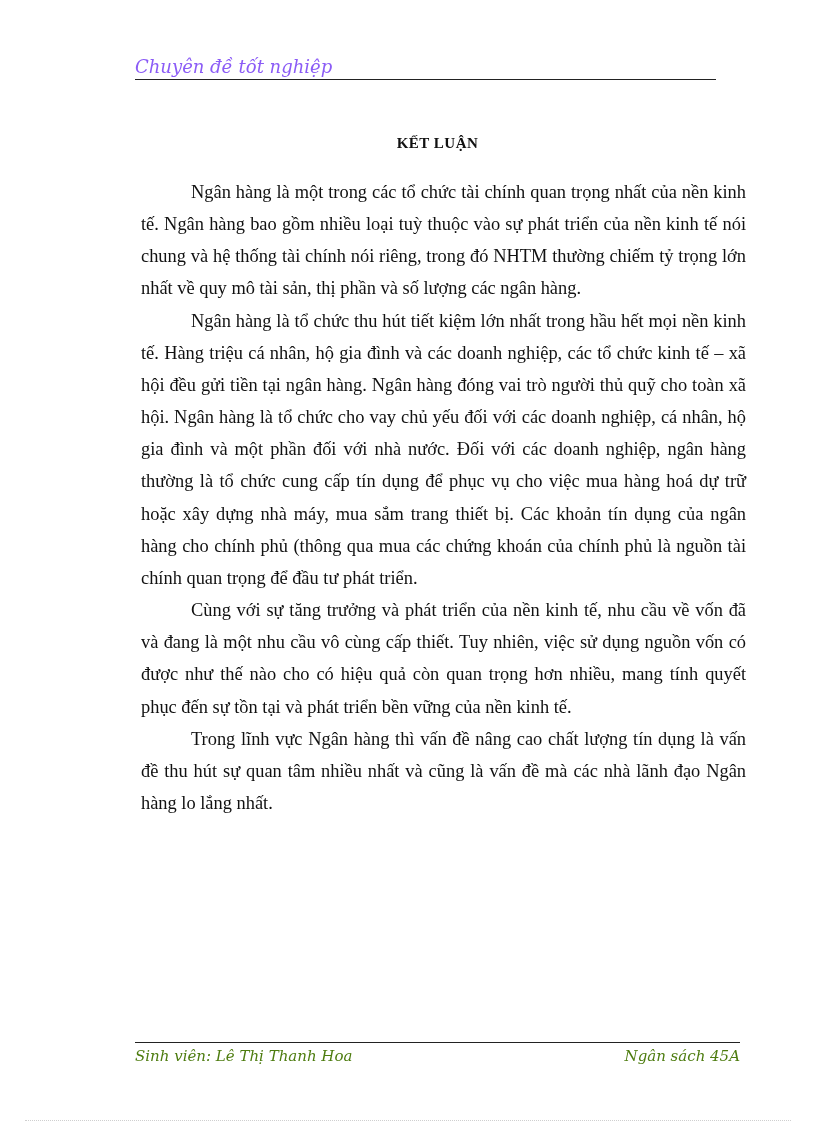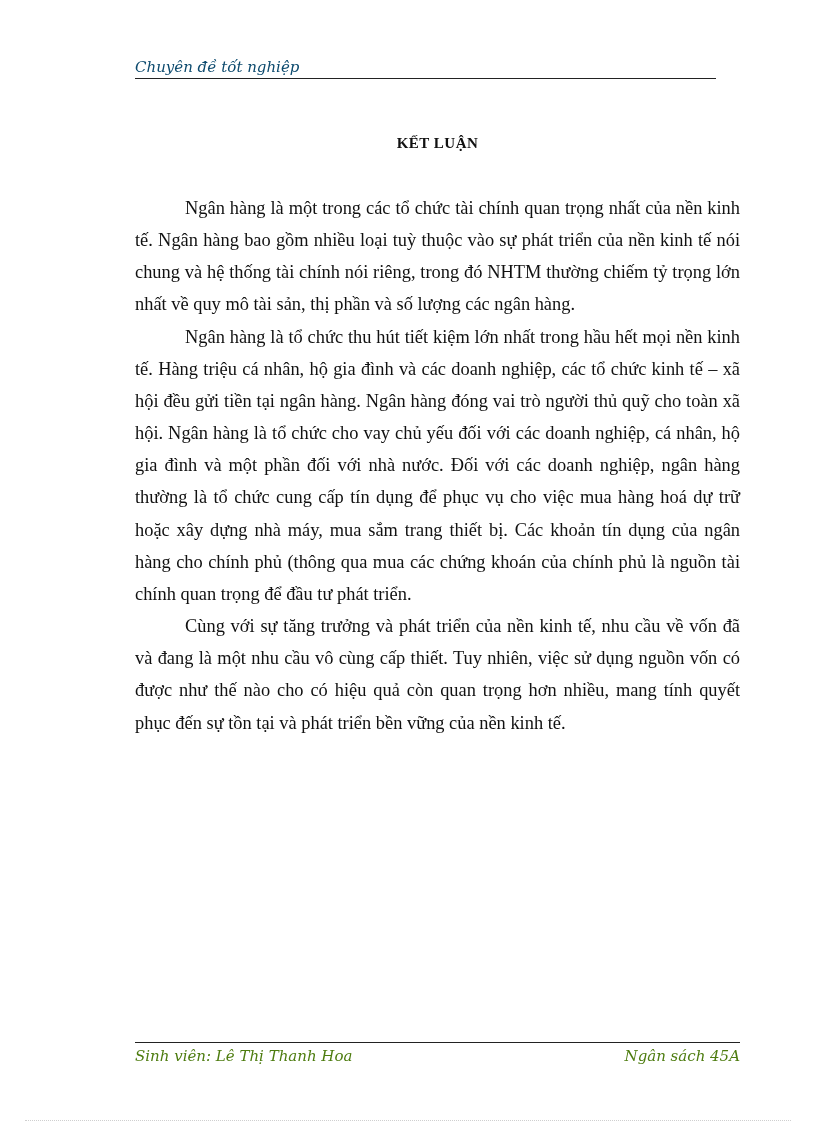--- a/index.html
+++ b/index.html
@@ -1,24 +1,24 @@
 <!DOCTYPE html>
 <html><head>
 <meta charset="utf-8">
 <style>
   html, body { margin:0; padding:0; background:#ffffff; }
   body { width:816px; height:1123px; position:relative; overflow:hidden;
          font-family:"Liberation Serif", serif; color:#111; }
   .header { position:absolute; left:135px; top:58px; width:581px;
             border-bottom:1.5px solid #222; padding-bottom:2px; }
-  .header-text { font-family:"DejaVu Serif", serif; font-style:italic; font-size:15px;
-                 color:#0c4a6e; line-height:18px; }
+  .header-text { font-family:"DejaVu Serif", serif; font-style:italic; font-size:18px;
+                 color:#8b5cf6; line-height:18px; }
   .title { position:absolute; left:135px; width:605px; top:131px; text-align:center;
            font-weight:bold; font-size:15px; letter-spacing:0.5px; line-height:24px; }
-  .body { position:absolute; left:135px; top:176px; width:605px;margin-top:16px; }
+  .body { position:absolute; left:141px; top:176px; width:605px; }
   .para { margin:0; font-size:18.4px; line-height:32.15px; text-align:justify;
           text-indent:50px; }
   .footer { position:absolute; left:135px; top:1042px; width:605px;
             border-top:1.5px solid #222; padding-top:3px;
             display:flex; justify-content:space-between; }
   .footer span { font-family:"DejaVu Serif", serif; font-style:italic; font-size:15px;
                  color:#4d7c0f; line-height:20px; }
   .page-edge { position:absolute; left:25px; right:25px; top:1120px;
                border-top:1px dotted #cfcfcf; }
 </style>
@@ -28,20 +28,21 @@
 <div class="header">
   <span class="header-text">Chuyên đề tốt nghiệp</span>
 </div>
 
 <div class="title">KẾT LUẬN</div>
 
 <div class="body">
   <p class="para">Ngân hàng là một trong các tổ chức tài chính quan trọng nhất của nền kinh tế. Ngân hàng bao gồm nhiều loại tuỳ thuộc vào sự phát triển của nền kinh tế nói chung và hệ thống tài chính nói riêng, trong đó NHTM thường chiếm tỷ trọng lớn nhất về quy mô tài sản, thị phần và số lượng các ngân hàng.</p>
   <p class="para">Ngân hàng là tổ chức thu hút tiết kiệm lớn nhất trong hầu hết mọi nền kinh tế. Hàng triệu cá nhân, hộ gia đình và các doanh nghiệp, các tổ chức kinh tế – xã hội đều gửi tiền tại ngân hàng. Ngân hàng đóng vai trò người thủ quỹ cho toàn xã hội. Ngân hàng là tổ chức cho vay chủ yếu đối với các doanh nghiệp, cá nhân, hộ gia đình và một phần đối với nhà nước. Đối với các doanh nghiệp, ngân hàng thường là tổ chức cung cấp tín dụng để phục vụ cho việc mua hàng hoá dự trữ hoặc xây dựng nhà máy, mua sắm trang thiết bị. Các khoản tín dụng của ngân hàng cho chính phủ (thông qua mua các chứng khoán của chính phủ là nguồn tài chính quan trọng để đầu tư phát triển.</p>
   <p class="para">Cùng với sự tăng trưởng và phát triển của nền kinh tế, nhu cầu về vốn đã và đang là một nhu cầu vô cùng cấp thiết. Tuy nhiên, việc sử dụng nguồn vốn có được như thế nào cho có hiệu quả còn quan trọng hơn nhiều, mang tính quyết phục đến sự tồn tại và phát triển bền vững của nền kinh tế.</p>
+  <p class="para">Trong lĩnh vực Ngân hàng thì vấn đề nâng cao chất lượng tín dụng là vấn đề thu hút sự quan tâm nhiều nhất và cũng là vấn đề mà các nhà lãnh đạo Ngân hàng lo lắng nhất.</p>
 </div>
 
 <div class="footer">
   <span>Sinh viên: Lê Thị Thanh Hoa</span>
   <span>Ngân sách 45A</span>
 </div>
 
 <div class="page-edge"></div>
 
 </body></html>

